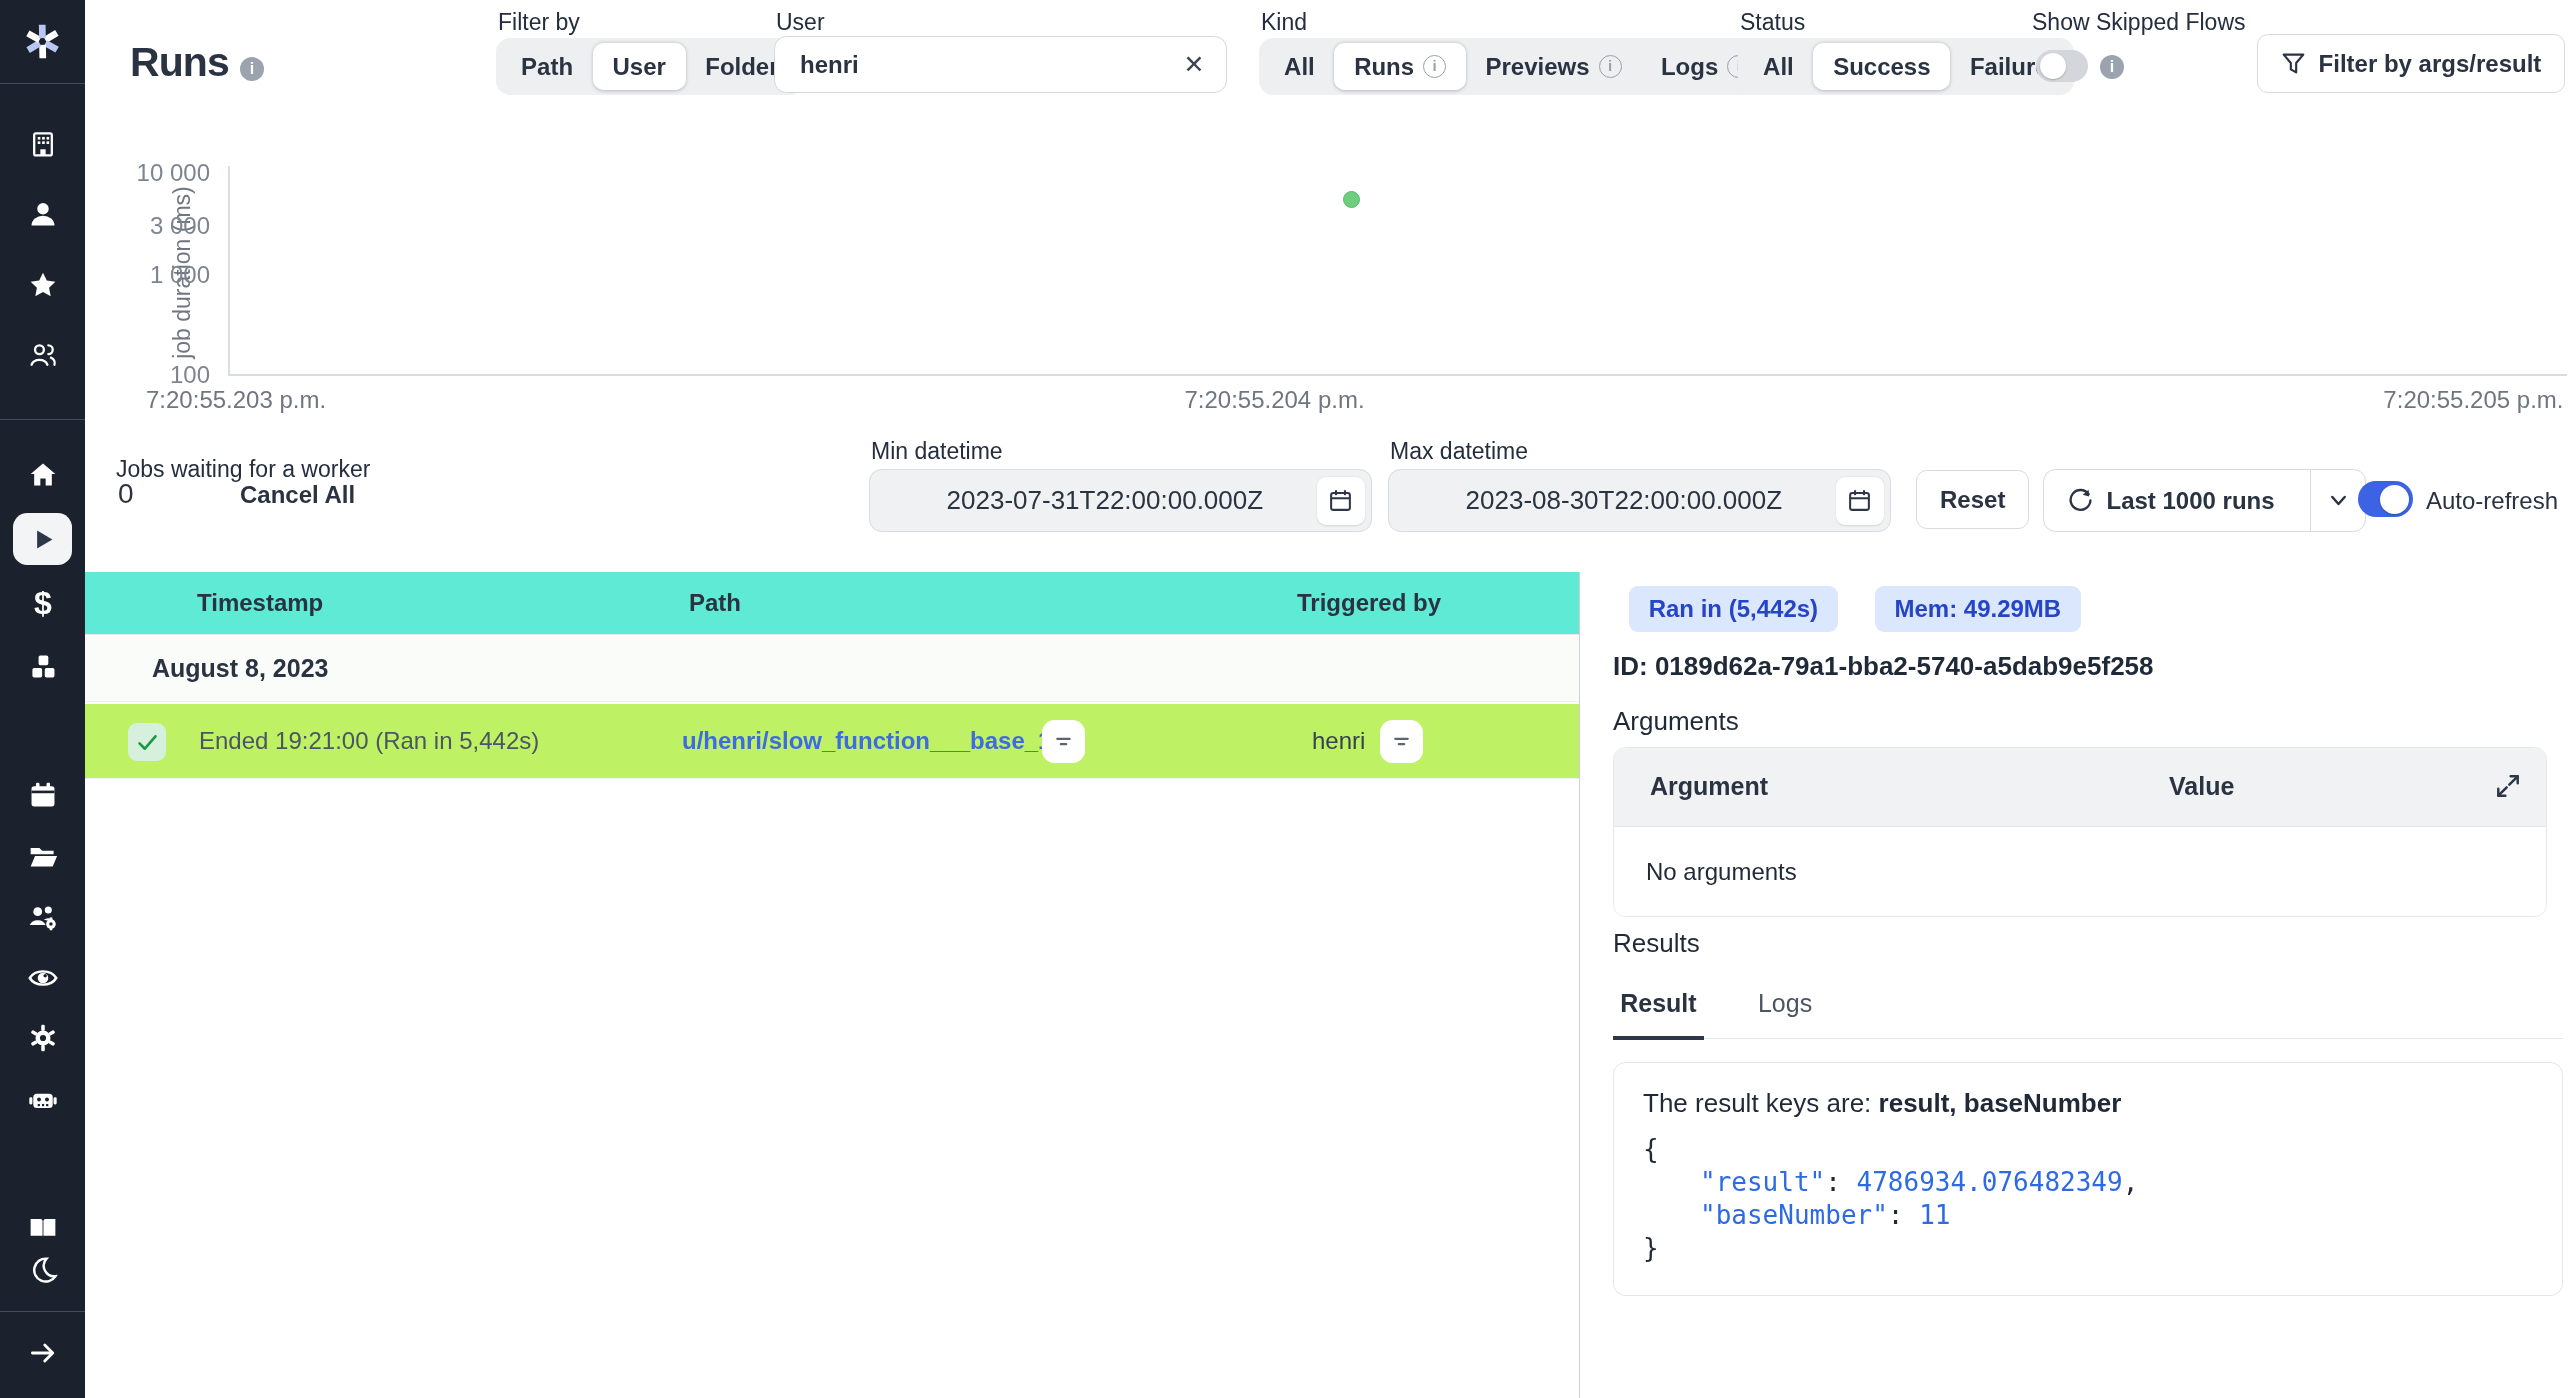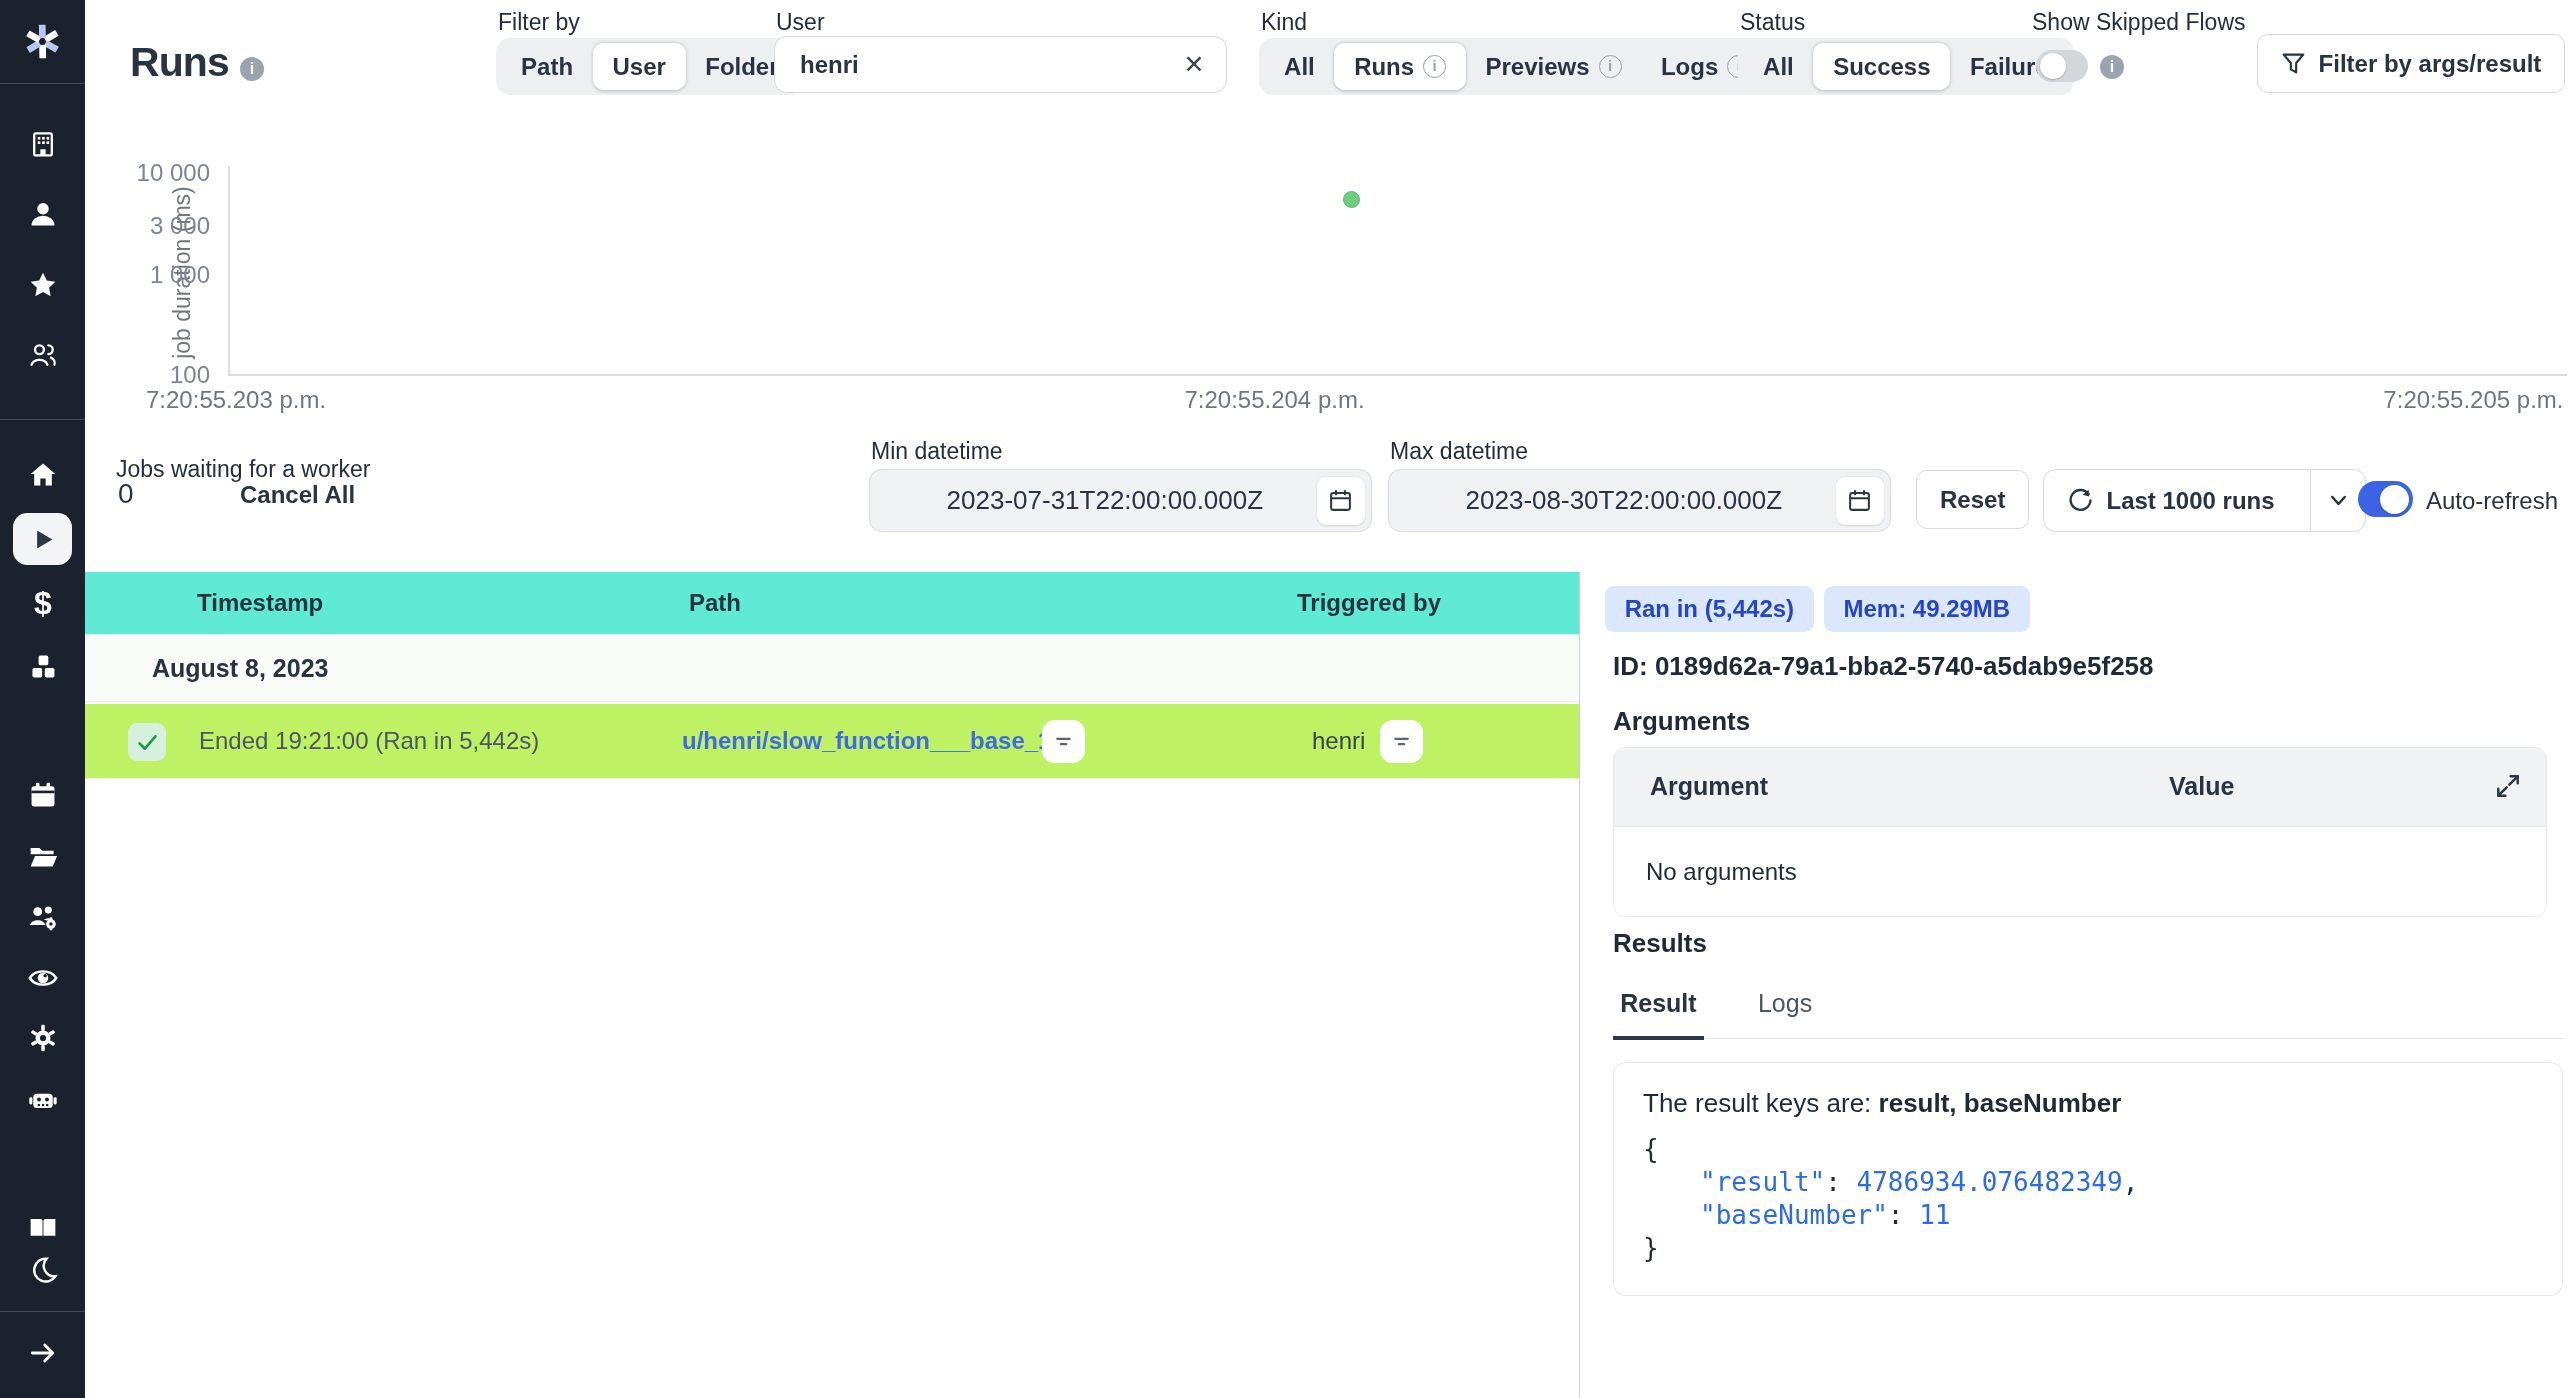--- a/index.html
+++ b/index.html
@@ -59,23 +59,23 @@
   .t-group span { margin-left:67px; font-size:25px; font-weight:bold; color:#2a3342; }
   .t-row { position:absolute; left:0; top:132px; width:100%; height:75px; background:#bef264; border-bottom:1.8px solid #eef0f2; cursor:pointer; }
   .check-badge { position:absolute; left:43px; top:19px; width:38px; height:38px; border-radius:9px; background:#d7efdd; display:flex; align-items:center; justify-content:center; }
   .row-ts { position:absolute; left:114px; top:23px; font-size:24px; color:#4b5563; }
   .row-link { position:absolute; left:597px; top:23px; font-size:24px; font-weight:bold; color:#3e6be4; cursor:pointer; }
   .pill-btn { position:absolute; top:16px; width:43px; height:43px; background:#fff; border-radius:12.5px; display:flex; align-items:center; justify-content:center; cursor:pointer; }
   .row-user { position:absolute; left:1227px; top:23px; font-size:24px; color:#374151; }
   
   .detail { position:absolute; left:1581px; top:572px; width:995px; height:826px; background:#fff; }
   .badge { display:inline-block; padding:9px 19.7px; border-radius:9px; background:#dbe7fc; color:#2545c6; font-size:24px; font-weight:bold; }
-  .badges { position:absolute; left:24px; top:14.3px; display:flex; gap:10px; }
+  .badges { position:absolute; left:48px; top:14.3px; display:flex; gap:37px; }
   .run-id { position:absolute; left:32px; top:79px; font-size:26px; font-weight:bold; color:#1f2937; }
-  .sec-title { position:absolute; left:32px; font-size:26px; font-weight:bold; color:#1f2937; }
+  .sec-title { position:absolute; left:32px; font-size:26px; font-weight:normal; color:#1f2937; }
   .args-table { position:absolute; left:32px; top:175px; width:934px; border:1.8px solid #e4e7ea; border-radius:12.5px; overflow:hidden; }
   .args-head { height:79px; background:#f1f2f4; border-bottom:1.8px solid #e4e7ea; position:relative; }
   .args-head span { position:absolute; top:24px; font-size:25px; font-weight:bold; color:#2a3342; }
   .args-body { height:89px; background:#fff; display:flex; align-items:center; }
   .args-body span { margin-left:32px; font-size:24px; color:#1f2937; }
   .tabs { position:absolute; left:32px; top:417px; width:950px; border-bottom:1.8px solid #e6e8eb; display:flex; }
   .tab { font-size:25px; padding:0 7.2px 18px 7.2px; margin-right:47px; color:#4b5563; cursor:pointer; }
   .tab.active { color:#2a3342; font-weight:600; border-bottom:4.5px solid #2e3748; margin-bottom:-1.8px; }
   .result-box { position:absolute; left:32px; top:490px; width:950px; height:234px; border:1.8px solid #e4e7ea; border-radius:12.5px; padding:25px 29px; }
   .result-intro { font-size:26px; color:#1f2937; }

